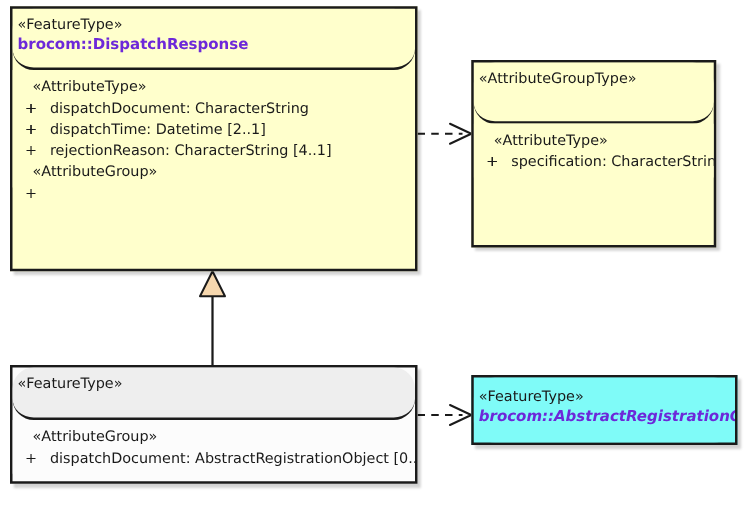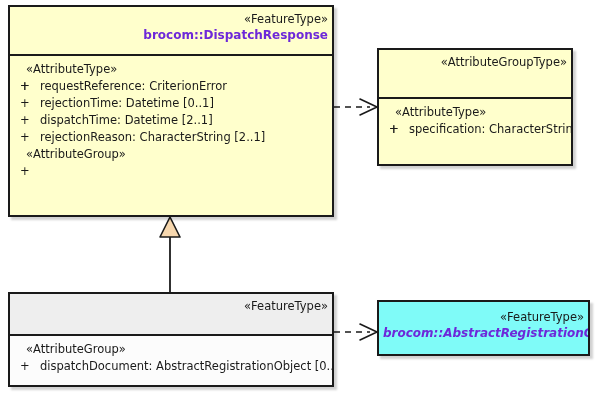--- a/index.html
+++ b/index.html
@@ -26,22 +26,23 @@
   .uml-class {
     position: absolute;
     box-sizing: border-box;
     border: 2px solid #1a1a1a;
     box-shadow: 3px 3px 2px rgba(0,0,0,0.18);
     overflow: hidden;
   }
   .uml-class .hdr {
     box-sizing: border-box;
     border-bottom: 2px solid #1a1a1a;
-    text-align: right;
+    text-align: left;
     padding: 5px 4px 6px 4px;
+    border-radius: 17px;
   }
   .uml-class .body {
     box-sizing: border-box;
     padding: 5px 2px 4px 2px;
   }
   .stereo {
     font-size: 11.5px;
     color: #1a1a1a;
     line-height: 15px;
     white-space: nowrap;
@@ -131,47 +132,46 @@
     <div class="body fill-yellow">
 
       <div>
         <div class="grp-stereo">«AttributeType»</div>
 
         <div class="attr">
           <span class="vis">+</span>
         </div>
         <div class="attr">
           <span class="vis">+</span>
-          <span>requestReference: CriterionError</span>
-        </div>
-        <div class="attr">
-          <span class="vis">+</span>
-          <span>rejectionTime: Datetime [0..1]</span>
+          <span>dispatchDocument: CharacterString</span>
+        </div>
+        <div class="attr">
+          <span class="vis">+</span>
         </div>
         <div class="attr">
           <span class="vis">+</span>
           <span>dispatchTime: Datetime [2..1]</span>
         </div>
         <div class="attr">
           <span class="vis">+</span>
-          <span>rejectionReason: CharacterString [2..1]</span>
+          <span>rejectionReason: CharacterString [4..1]</span>
         </div>
       </div>
 
       <div>
         <div class="grp-stereo">«AttributeGroup»</div>
         <div class="attr">
           <span class="vis">+</span>
         </div>
       </div>
 
     </div>
   </div>
 
-  <div class="uml-class fill-yellow" style="left:377px; top:48px; width:196px; height:118px;">
+  <div class="uml-class fill-yellow" style="left:377px; top:48px; width:196px; height:150px;">
     <div class="hdr fill-yellow" style="height:49px;">
       <div class="stereo">«AttributeGroupType»</div>
     </div>
     <div class="body fill-yellow">
       <div>
         <div class="grp-stereo">«AttributeType»</div>
         <div class="attr">
           <span class="vis">+</span>
         </div>
         <div class="attr">

